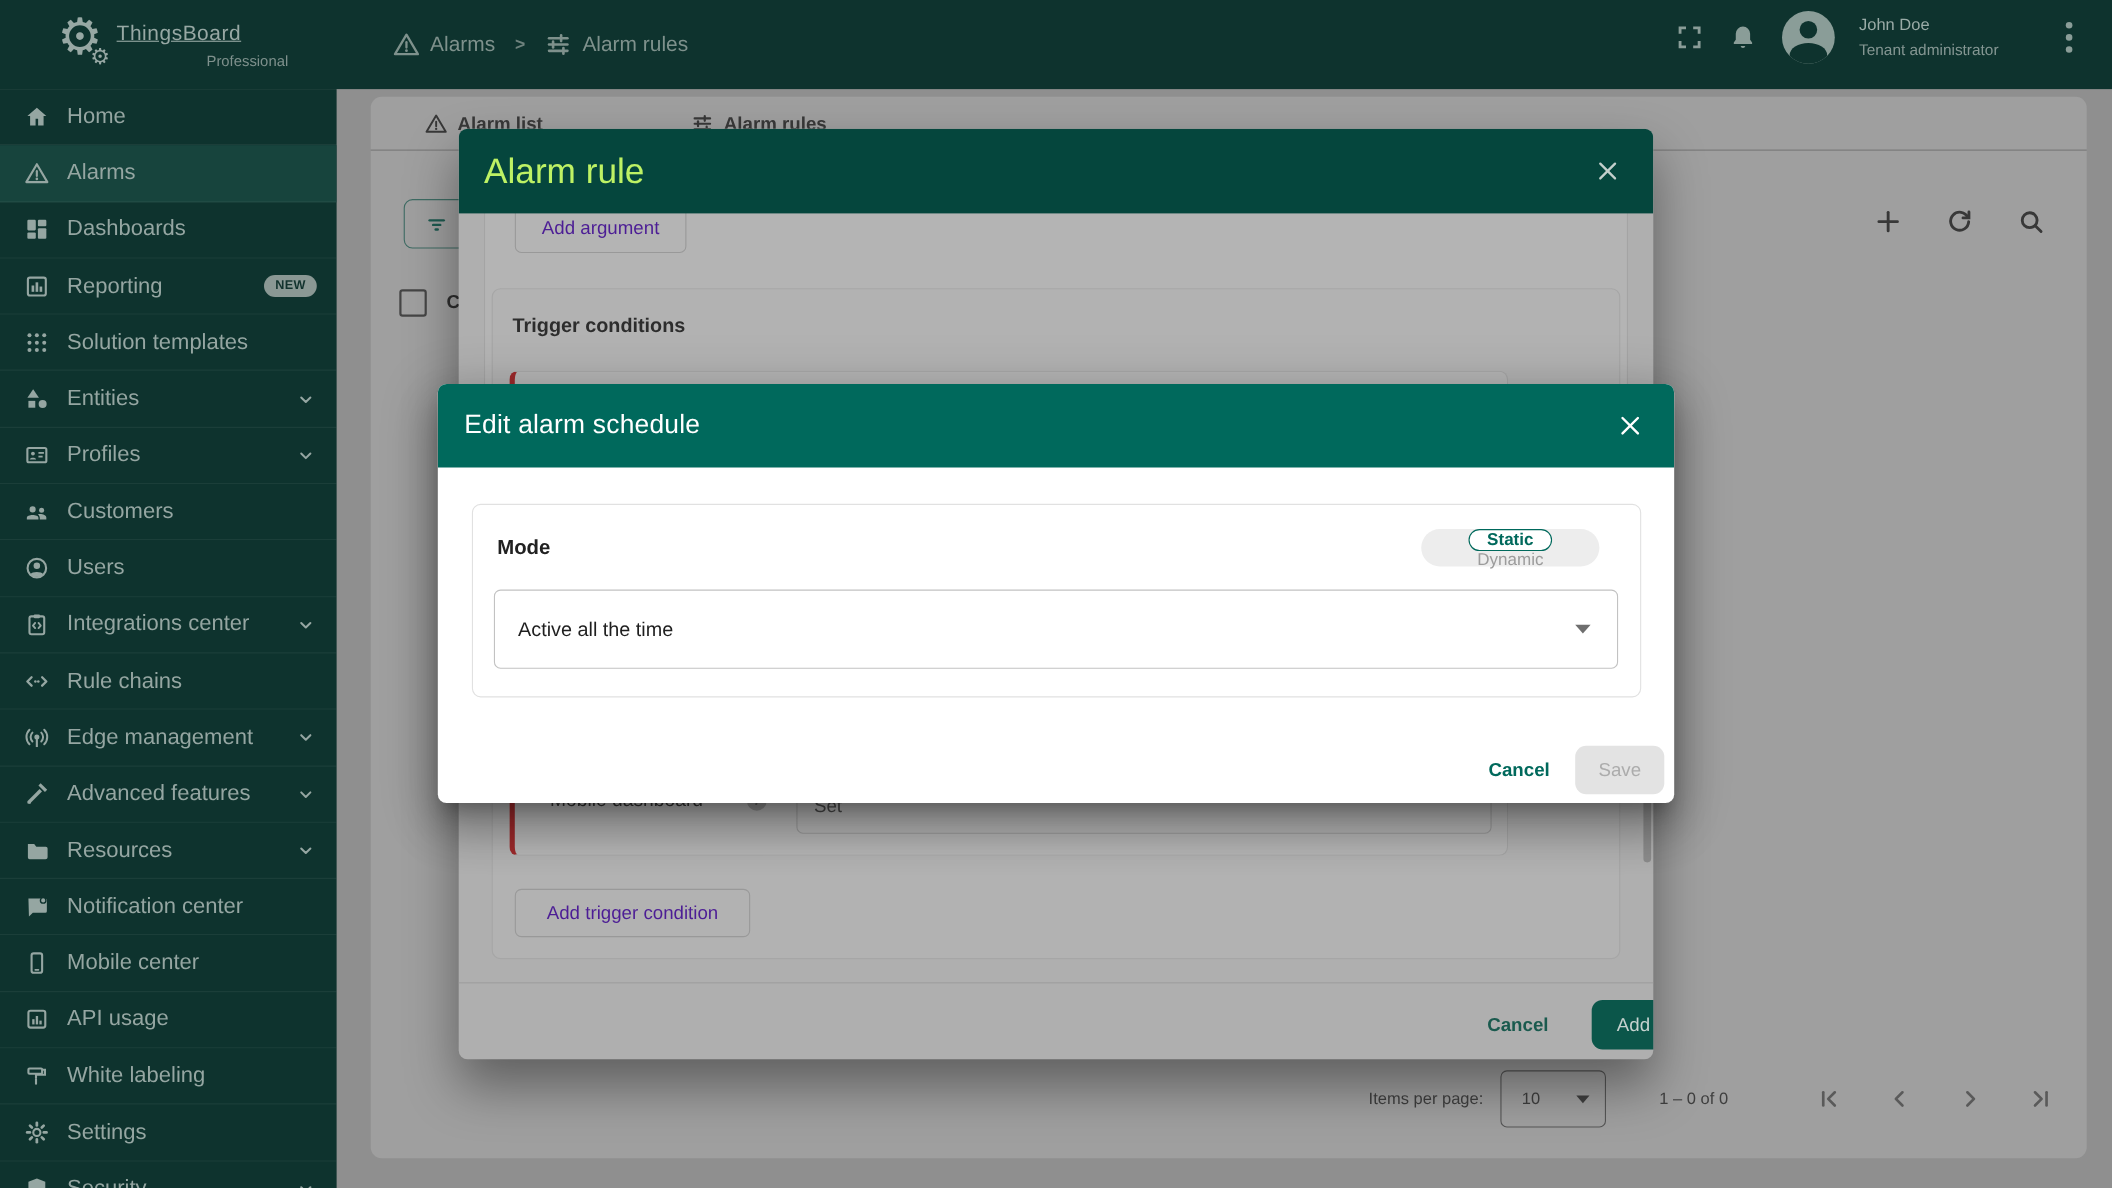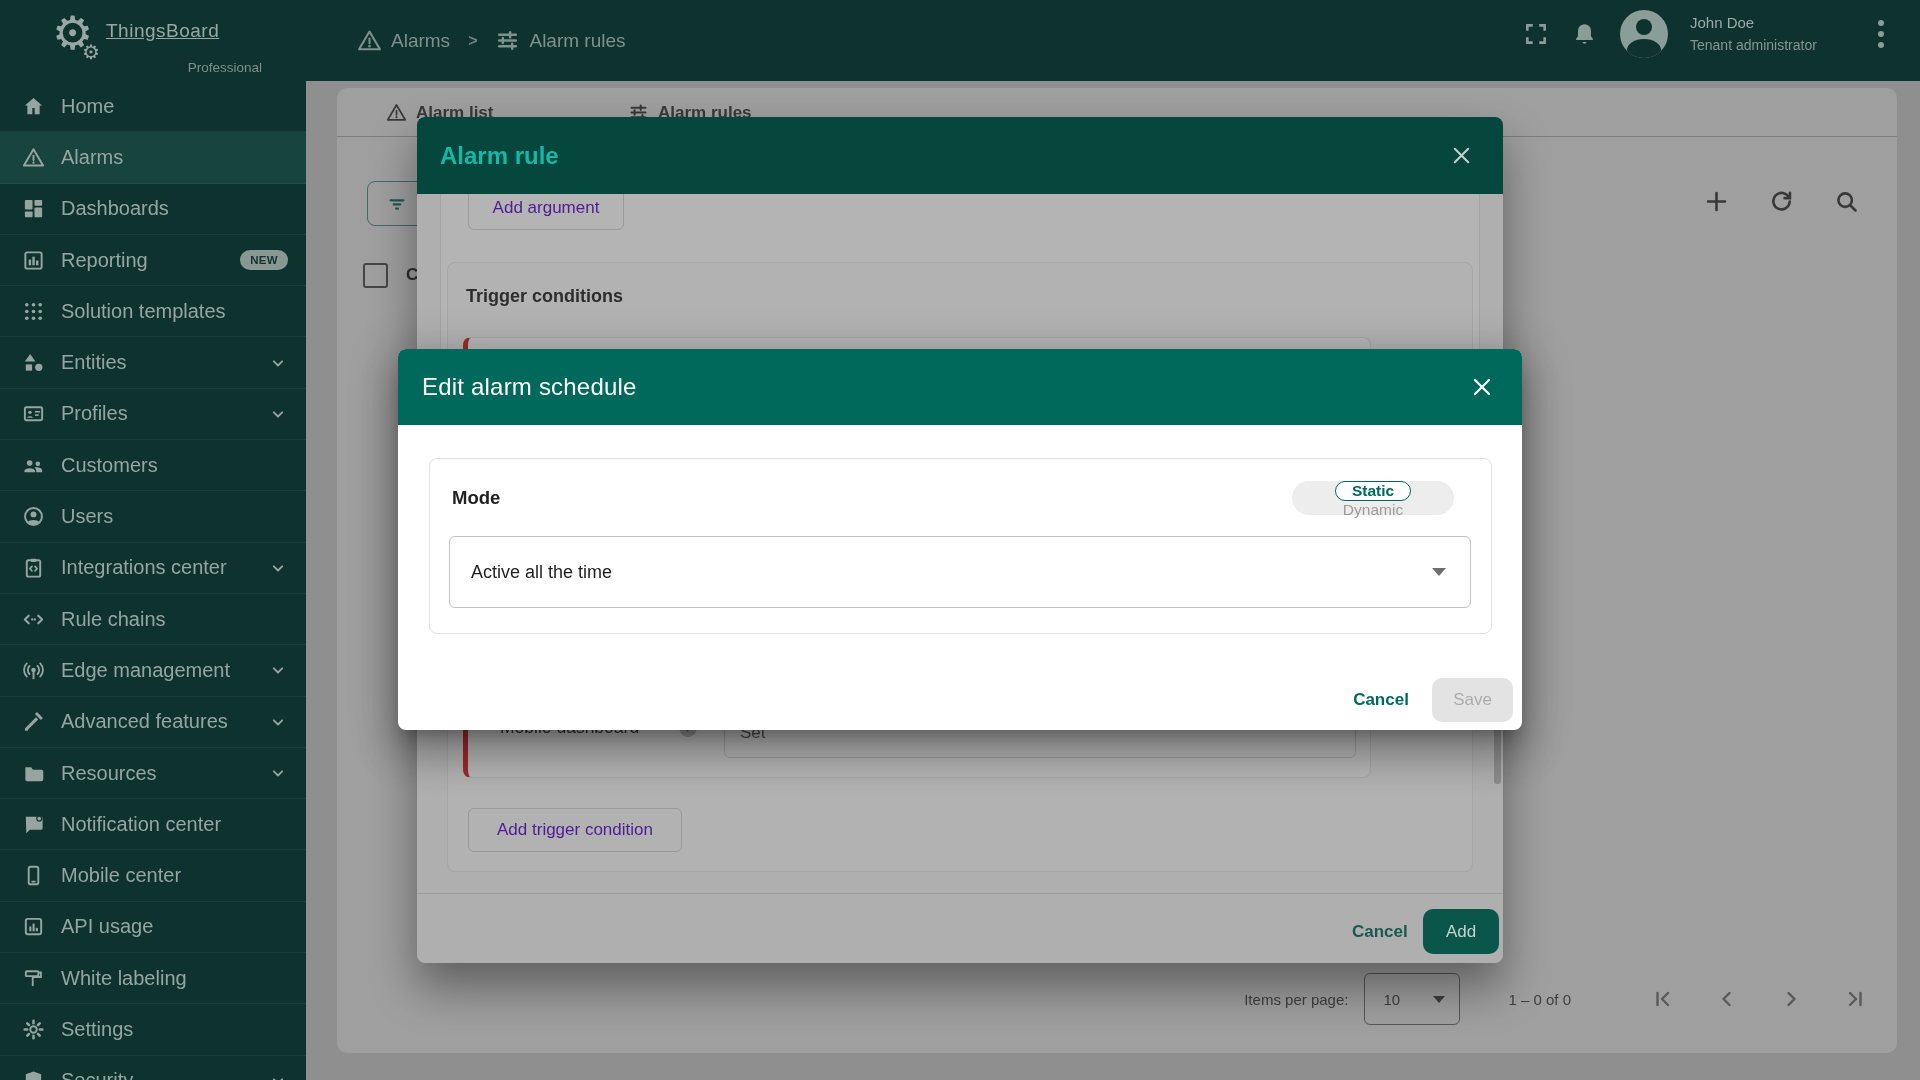--- a/index.html
+++ b/index.html
@@ -6,21 +6,21 @@
   *{box-sizing:border-box;}
   .screen{position:relative;width:1920px;height:1080px;overflow:hidden;
           font-family:"Liberation Sans",sans-serif;background:#8F8F8F;}
 
   
   .topbar{position:absolute;left:0;top:0;width:1920px;height:81px;background:#0E332E;z-index:2;}
   .logo{position:absolute;left:44px;top:8px;width:260px;height:70px;color:#97A8A4;}
   .logo .gear-big{position:absolute;left:8px;top:2px;font-size:46px;line-height:46px;}
   .logo .gear-small{position:absolute;left:38px;top:34px;font-size:20px;line-height:20px;}
   .logo .name{position:absolute;left:62px;top:12px;font-size:19px;font-weight:500;letter-spacing:.5px;text-decoration:underline;}
-  .logo .edition{position:absolute;left:0;top:52px;width:218px;text-align:right;font-size:13.5px;color:#7E908C;}
+  .logo .edition{position:absolute;left:0;top:40px;width:218px;text-align:right;font-size:13.5px;color:#7E908C;}
   .breadcrumb{position:absolute;left:357px;top:0;height:81px;display:flex;align-items:center;gap:12px;color:#7E918C;}
   .breadcrumb .crumb{display:flex;align-items:center;gap:9px;font-size:19px;font-weight:500;}
   .breadcrumb .sep{font-size:16px;font-weight:700;color:#6E827D;padding:0 6px;}
   .tb-icon{display:inline-block;vertical-align:middle;}
   .topbar-right{position:absolute;right:36px;top:0;height:68px;display:flex;align-items:center;gap:22px;color:#8A9D98;}
   .userinfo{display:flex;flex-direction:column;line-height:1.5;width:160px;}
   .userinfo .uname{font-size:15px;color:#9AABA7;}
   .userinfo .urole{font-size:14px;color:#849692;}
   .avatar{width:48px;height:48px;border-radius:50%;background:#8A9D98;position:relative;overflow:hidden;}
   .avatar .head{position:absolute;left:16px;top:9px;width:16px;height:16px;border-radius:50%;background:#0E332E;}
@@ -54,41 +54,41 @@
              display:flex;align-items:center;justify-content:space-between;padding:0 14px 0 18px;}
   .caret-down{width:0;height:0;border-left:6px solid transparent;border-right:6px solid transparent;border-top:7px solid #3F3F3F;}
   .pp-range{margin-left:48px;margin-right:40px;white-space:nowrap;}
   .pg-btn{width:24px;height:24px;margin-left:40px;color:#5A5A5A;}
 
   
   .dlg-back{position:absolute;left:417px;top:117px;width:1086px;height:846px;background:#AFAFAF;
             border-radius:8px;z-index:5;box-shadow:0 24px 46px rgba(0,0,0,0.40);overflow:hidden;}
   .dlg-back .hd{position:absolute;left:0;top:0;width:100%;height:77px;background:#05463D;z-index:3;
                 display:flex;align-items:center;padding:0 30px 0 23px;}
-  .dlg-back .hd .ttl{flex:1;font-size:24px;font-weight:700;color:#14b8a6;}
+  .dlg-back .hd .ttl{flex:1;font-size:32px;font-weight:400;color:#bef264;}
   .dlg-back .hd .x{color:#C3CFCC;cursor:pointer;}
   .args-card{position:absolute;left:23px;top:30px;width:1040px;height:218px;background:#B4B4B4;
              border:1px solid #A4A4A4;border-radius:8px;z-index:1;}
   .btn-outline-dim{position:absolute;border:1px solid #999;border-radius:6px;background:transparent;
                    color:#4c1d95;font-size:17px;font-weight:500;z-index:2;
                    display:flex;align-items:center;justify-content:center;font-family:"Liberation Sans",sans-serif;}
   .section-card{position:absolute;left:30px;top:145px;width:1026px;height:610px;background:#B2B2B2;
                 border:1px solid #A6A6A6;border-radius:8px;z-index:1;}
   .trig-title{position:absolute;left:49px;top:169px;font-size:18px;font-weight:600;color:#2D2D2D;z-index:2;}
   .trigger-card{position:absolute;left:46px;top:220px;width:908px;height:441px;background:#B6B6B6;
                 border:1px solid #A6A6A6;border-radius:8px;border-left:5px solid #9D292B;z-index:2;}
   .md-label{position:absolute;left:83px;top:600px;font-size:17.5px;font-weight:500;color:#333;z-index:2;}
   .info-dot{position:absolute;left:262px;top:602px;width:18px;height:18px;border-radius:50%;background:#8F8F8F;z-index:2;
             color:#5E5E5E;font-size:12px;font-weight:700;text-align:center;line-height:18px;font-style:italic;}
   .set-field{position:absolute;left:307px;top:571px;width:632px;height:70px;border:1px solid #9A9A9A;border-radius:6px;z-index:2;}
   .set-label{position:absolute;left:323px;top:606px;font-size:17px;color:#4A4A4A;z-index:2;}
   .dlg-back .ftr{position:absolute;left:0;bottom:0;width:100%;height:70px;border-top:1px solid #9D9D9D;z-index:3;}
   .btn-text-dim{position:absolute;color:#1A5A4E;font-size:17px;font-weight:600;cursor:pointer;}
   .btn-fill-dim{position:absolute;background:#0B564A;color:#C6D2CF;font-size:17px;font-weight:500;border:none;
-                border-radius:10px;display:flex;align-items:center;justify-content:center;font-family:"Liberation Sans",sans-serif;}
+                border-radius:10px;display:flex;align-items:center;justify-content:center;font-family:"Liberation Sans",sans-serif;margin-left:24px;}
   .scroll-thumb{position:absolute;right:2px;top:569px;width:7px;height:98px;background:#8C8C8C;border-radius:4px;z-index:4;}
 
   
   .dlg-front{position:absolute;left:398px;top:349px;width:1124px;height:381px;background:#FFFFFF;border-radius:8px;
              z-index:10;box-shadow:0 11px 15px -7px rgba(0,0,0,.25),0 24px 38px 3px rgba(0,0,0,.22),0 9px 46px 8px rgba(0,0,0,.18);
              overflow:hidden;}
   .dlg-front .hd{position:absolute;left:0;top:0;width:100%;height:76px;background:#00695C;display:flex;
                  align-items:center;padding:0 28px 0 24px;}
   .dlg-front .hd .ttl{flex:1;font-size:24px;font-weight:500;color:#FFFFFF;letter-spacing:.2px;}
   .dlg-front .hd .x{color:#FFFFFF;cursor:pointer;}

